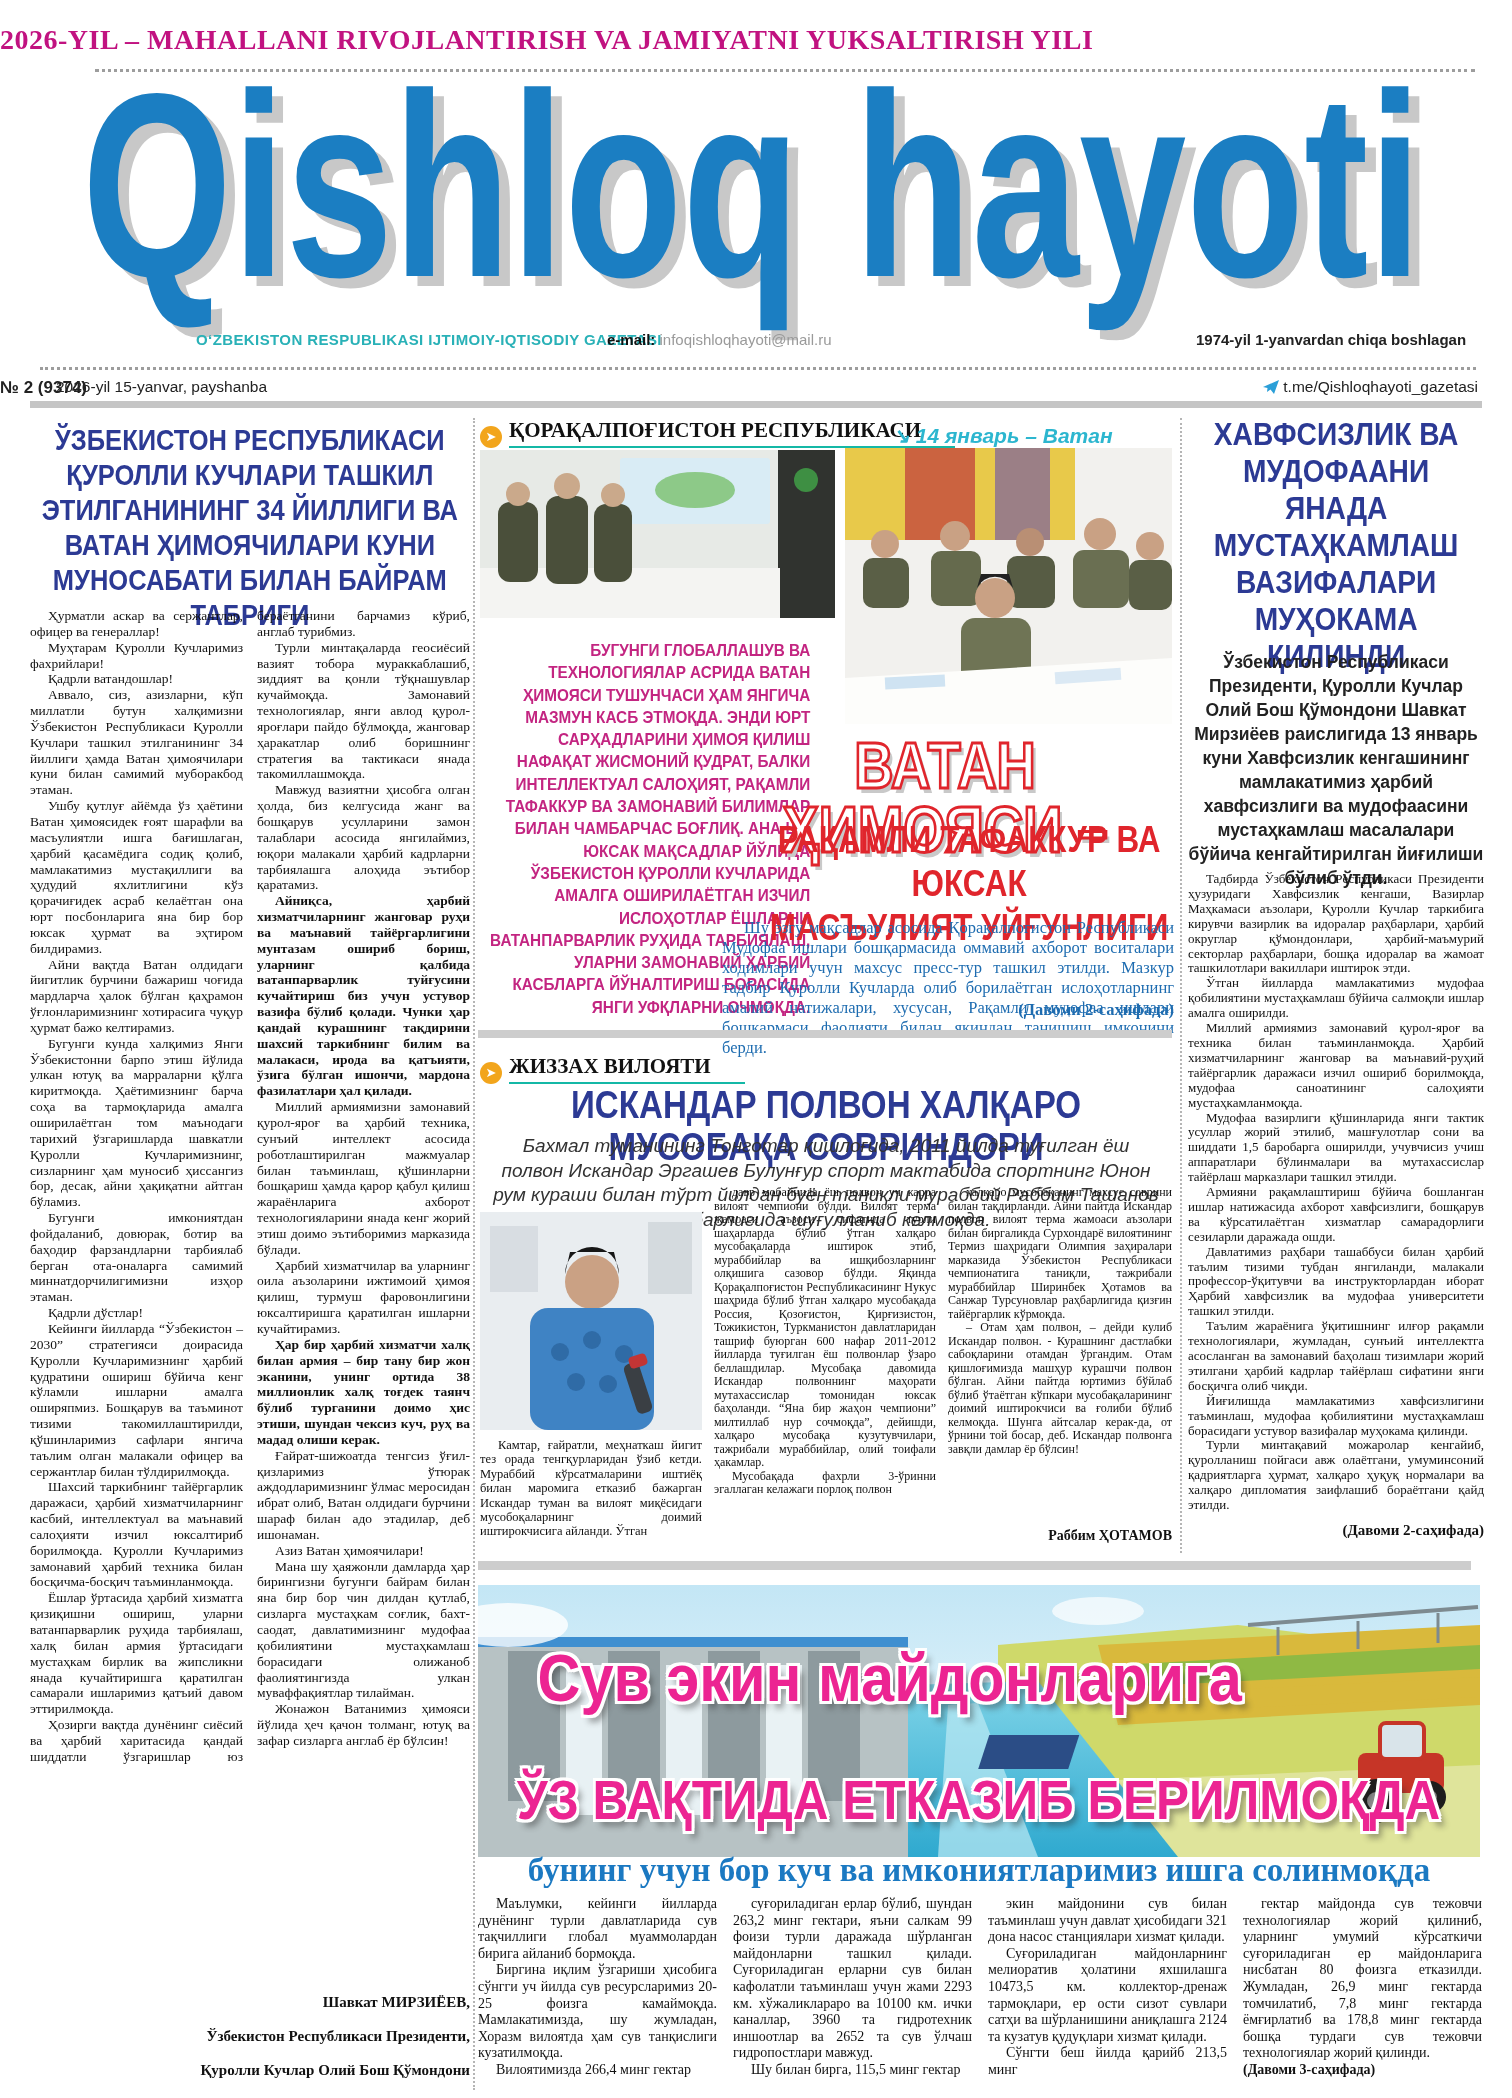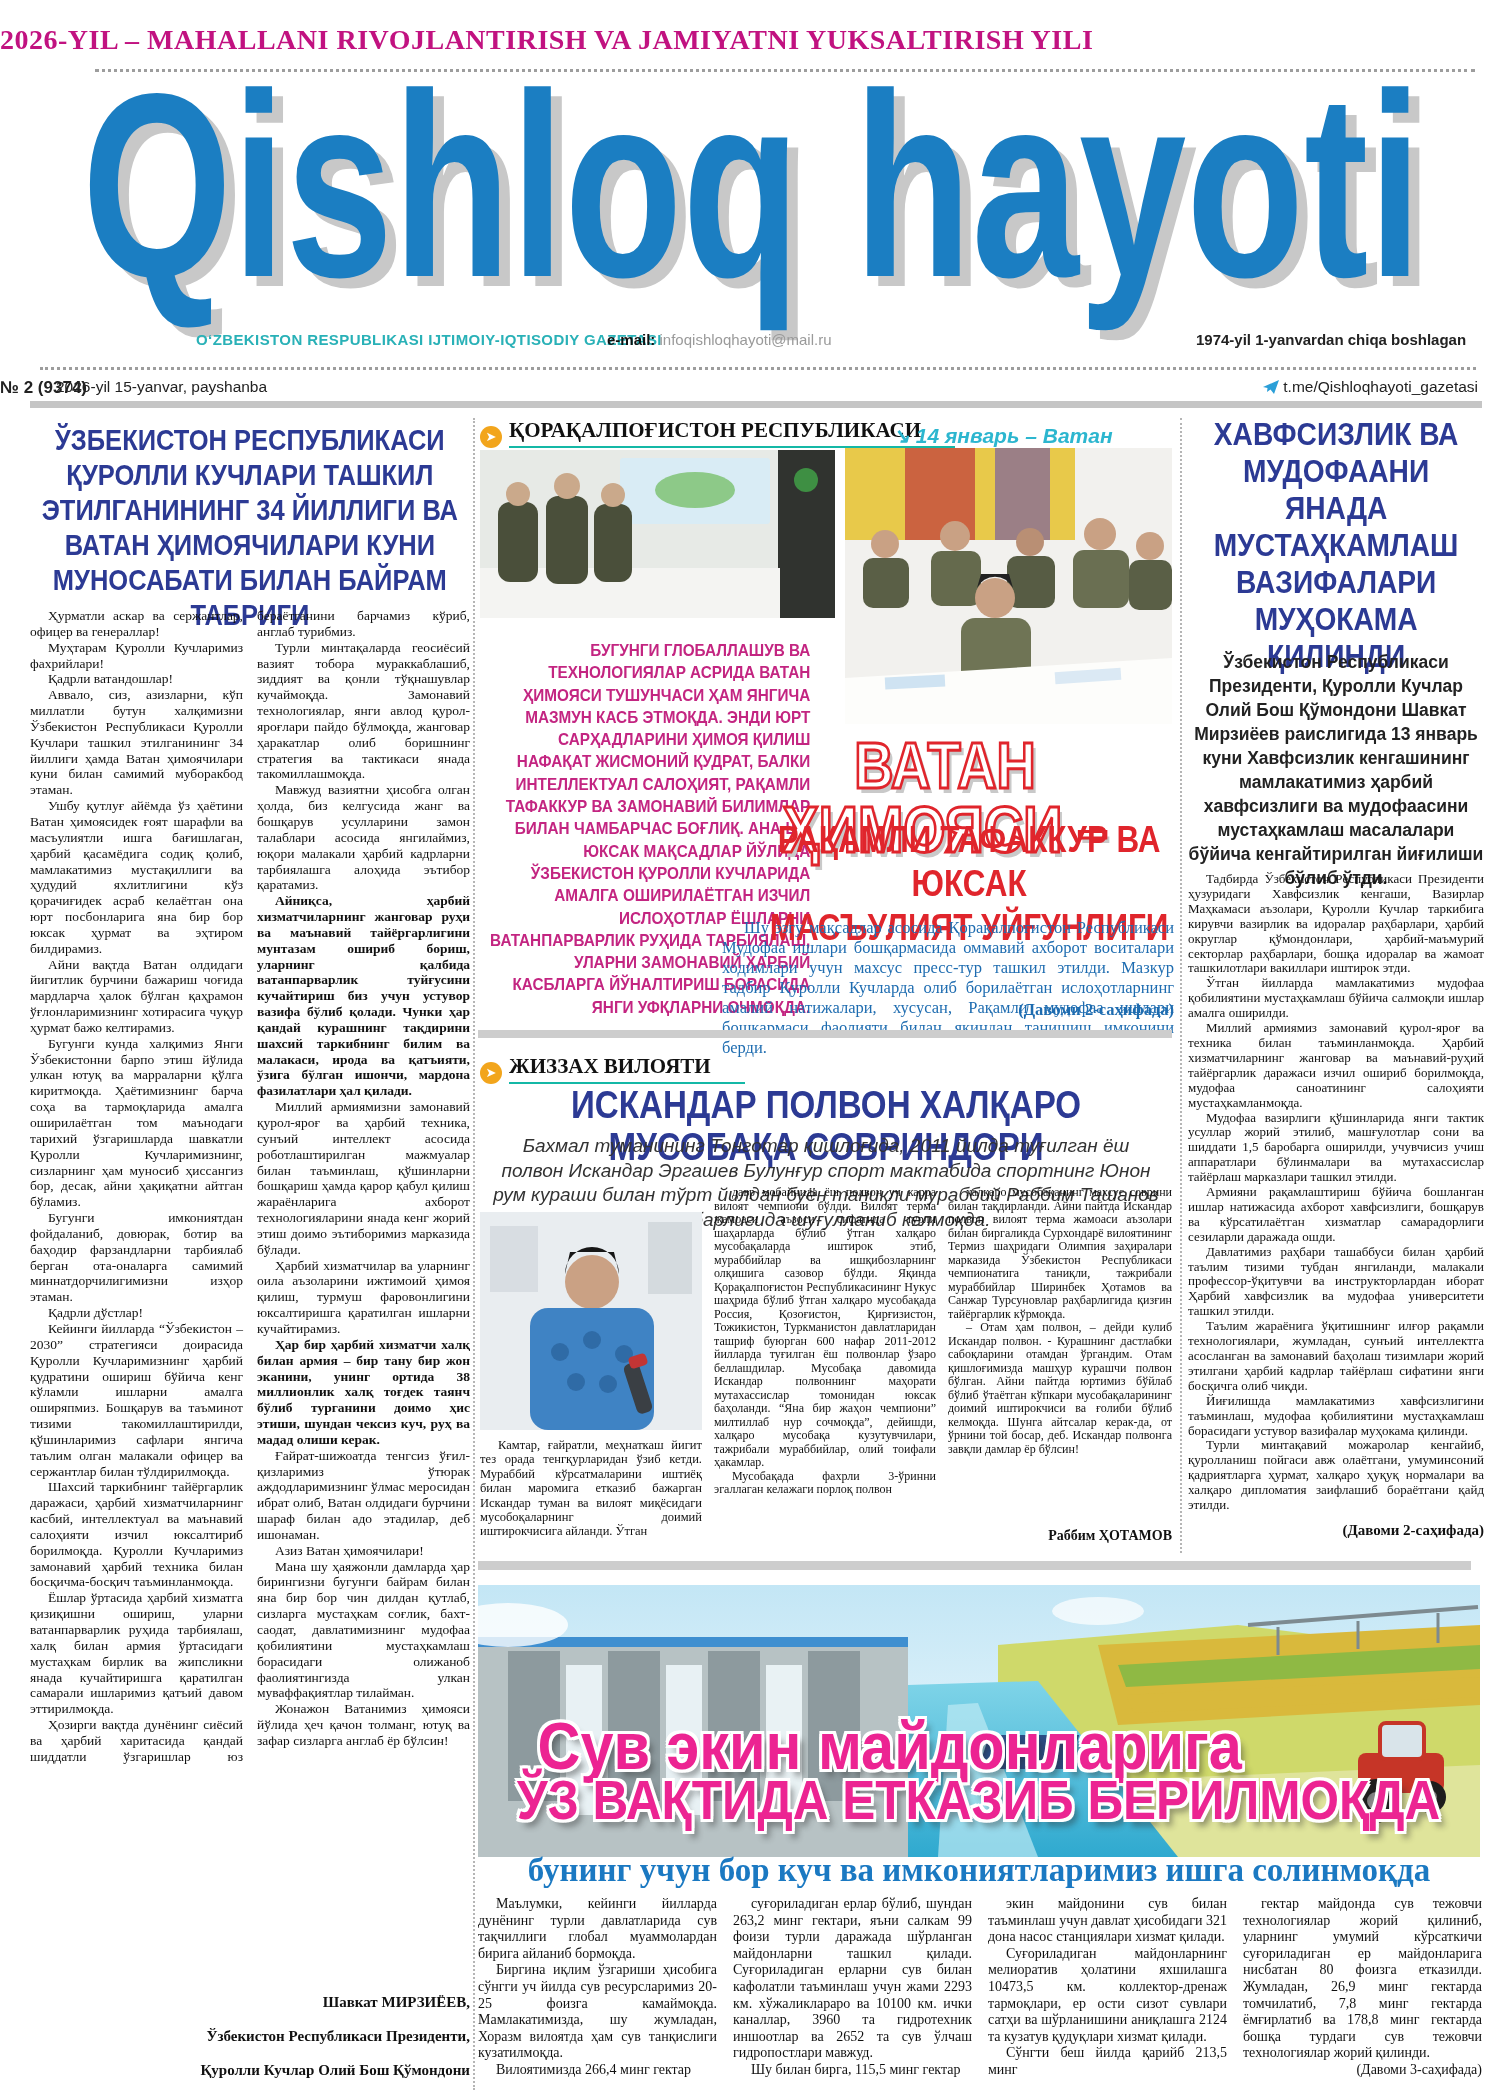--- a/index.html
+++ b/index.html
@@ -24,21 +24,21 @@
   .navy{color:#2c3a94;font-family:"Liberation Sans",sans-serif;font-weight:bold;text-align:center}
   .seclabel{font-family:"Liberation Serif",serif;font-weight:bold;font-size:21px;color:#111;
             border-bottom:2px solid #14b8a6;padding:0 34px 3px 0;display:inline-block}
   .oicon{display:inline-block;width:22px;height:22px;border-radius:50%;background:#f2a51c;color:#fff;
          font-size:13px;line-height:22px;text-align:center;vertical-align:-4px;margin-right:7px;
          font-family:"DejaVu Sans",sans-serif}
   .daytag{color:#2cb6cf;font-family:"Liberation Sans",sans-serif;font-style:italic;font-weight:bold;
           font-size:21px;text-align:center}
   .flow p{margin:0;text-indent:18px;text-align:justify}
   .flow p.b{font-weight:bold}
-  .flow p.r{text-align:right;text-indent:0;font-weight:normal}
+  .flow p.r{text-align:left;text-indent:0;font-weight:bold}
   .magenta-caps{color:#c32581;font-family:"Liberation Sans",sans-serif;font-weight:bold;
                 font-size:17px;line-height:22.3px;text-align:right;text-transform:uppercase}
   .red-big{color:#fff;-webkit-text-stroke:3px #e0252c;font-family:"Liberation Sans",sans-serif;
            font-weight:bold;font-size:64px;line-height:1;text-align:center;
            text-shadow:4px 5px 0 #c9c9c9}
   .red-sub{color:#e0252c;font-family:"Liberation Sans",sans-serif;font-weight:bold;
            font-size:37px;line-height:44px;text-align:center}
   .bluelead{color:#1e6cb0}
   .jlead{font-family:"Liberation Sans",sans-serif;font-style:italic;font-size:19px;
          line-height:24.5px;text-align:center;color:#333}
@@ -291,21 +291,21 @@
       <rect x="902" y="138" width="44" height="36" rx="6" fill="#d9e4ea" stroke="#c63527" stroke-width="4"></rect>
       <circle cx="898" cy="216" r="22" fill="#1d1d1d"></circle>
         <circle cx="898" cy="216" r="9" fill="#8b8b8b"></circle>
       <circle cx="952" cy="212" r="16" fill="#1d1d1d"></circle>
         <circle cx="952" cy="212" r="7" fill="#8b8b8b"></circle>
     </g>
     <ellipse cx="30" cy="40" rx="60" ry="22" fill="#ffffff" opacity=".8"></ellipse>
     <ellipse cx="620" cy="26" rx="46" ry="14" fill="#ffffff" opacity=".7"></ellipse>
   </svg>
 
-  <div class="abs pink" style="left:478px;top:1708px;width:824px;font-size:66px">
+  <div class="abs pink" style="left:478px;top:1640px;width:824px;font-size:66px">
     <span class="sqz9" style="display:block">Сув экин майдонларига</span>
   </div>
   <div class="abs pink" style="left:478px;top:1768px;width:1002px;font-size:55px">
     <span class="sqz9" style="display:block">ЎЗ  ВАҚТИДА  ЕТКАЗИБ  БЕРИЛМОҚДА</span>
   </div>
   <div class="abs bluesub" style="left:478px;top:1852px;width:1002px">бунинг учун бор куч ва имкониятларимиз ишга солинмоқда</div>
 
   <div class="abs flow" style="left:478px;top:1896px;width:239px;height:198px;font-size:14px;line-height:16.6px;overflow:hidden">
       <p>Маълумки, кейинги йилларда дунёнинг турли давлатларида сув тақчиллиги глобал муаммолардан бирига айланиб бормоқда.</p>
       <p>Биргина иқлим ўзгариши ҳисобига сўнгги уч йилда сув ресурсларимиз 20-25 фоизга камаймоқда. Мамлакатимизда, шу жумладан, Хоразм вилоятда ҳам сув танқислиги кузатилмоқда.</p>

